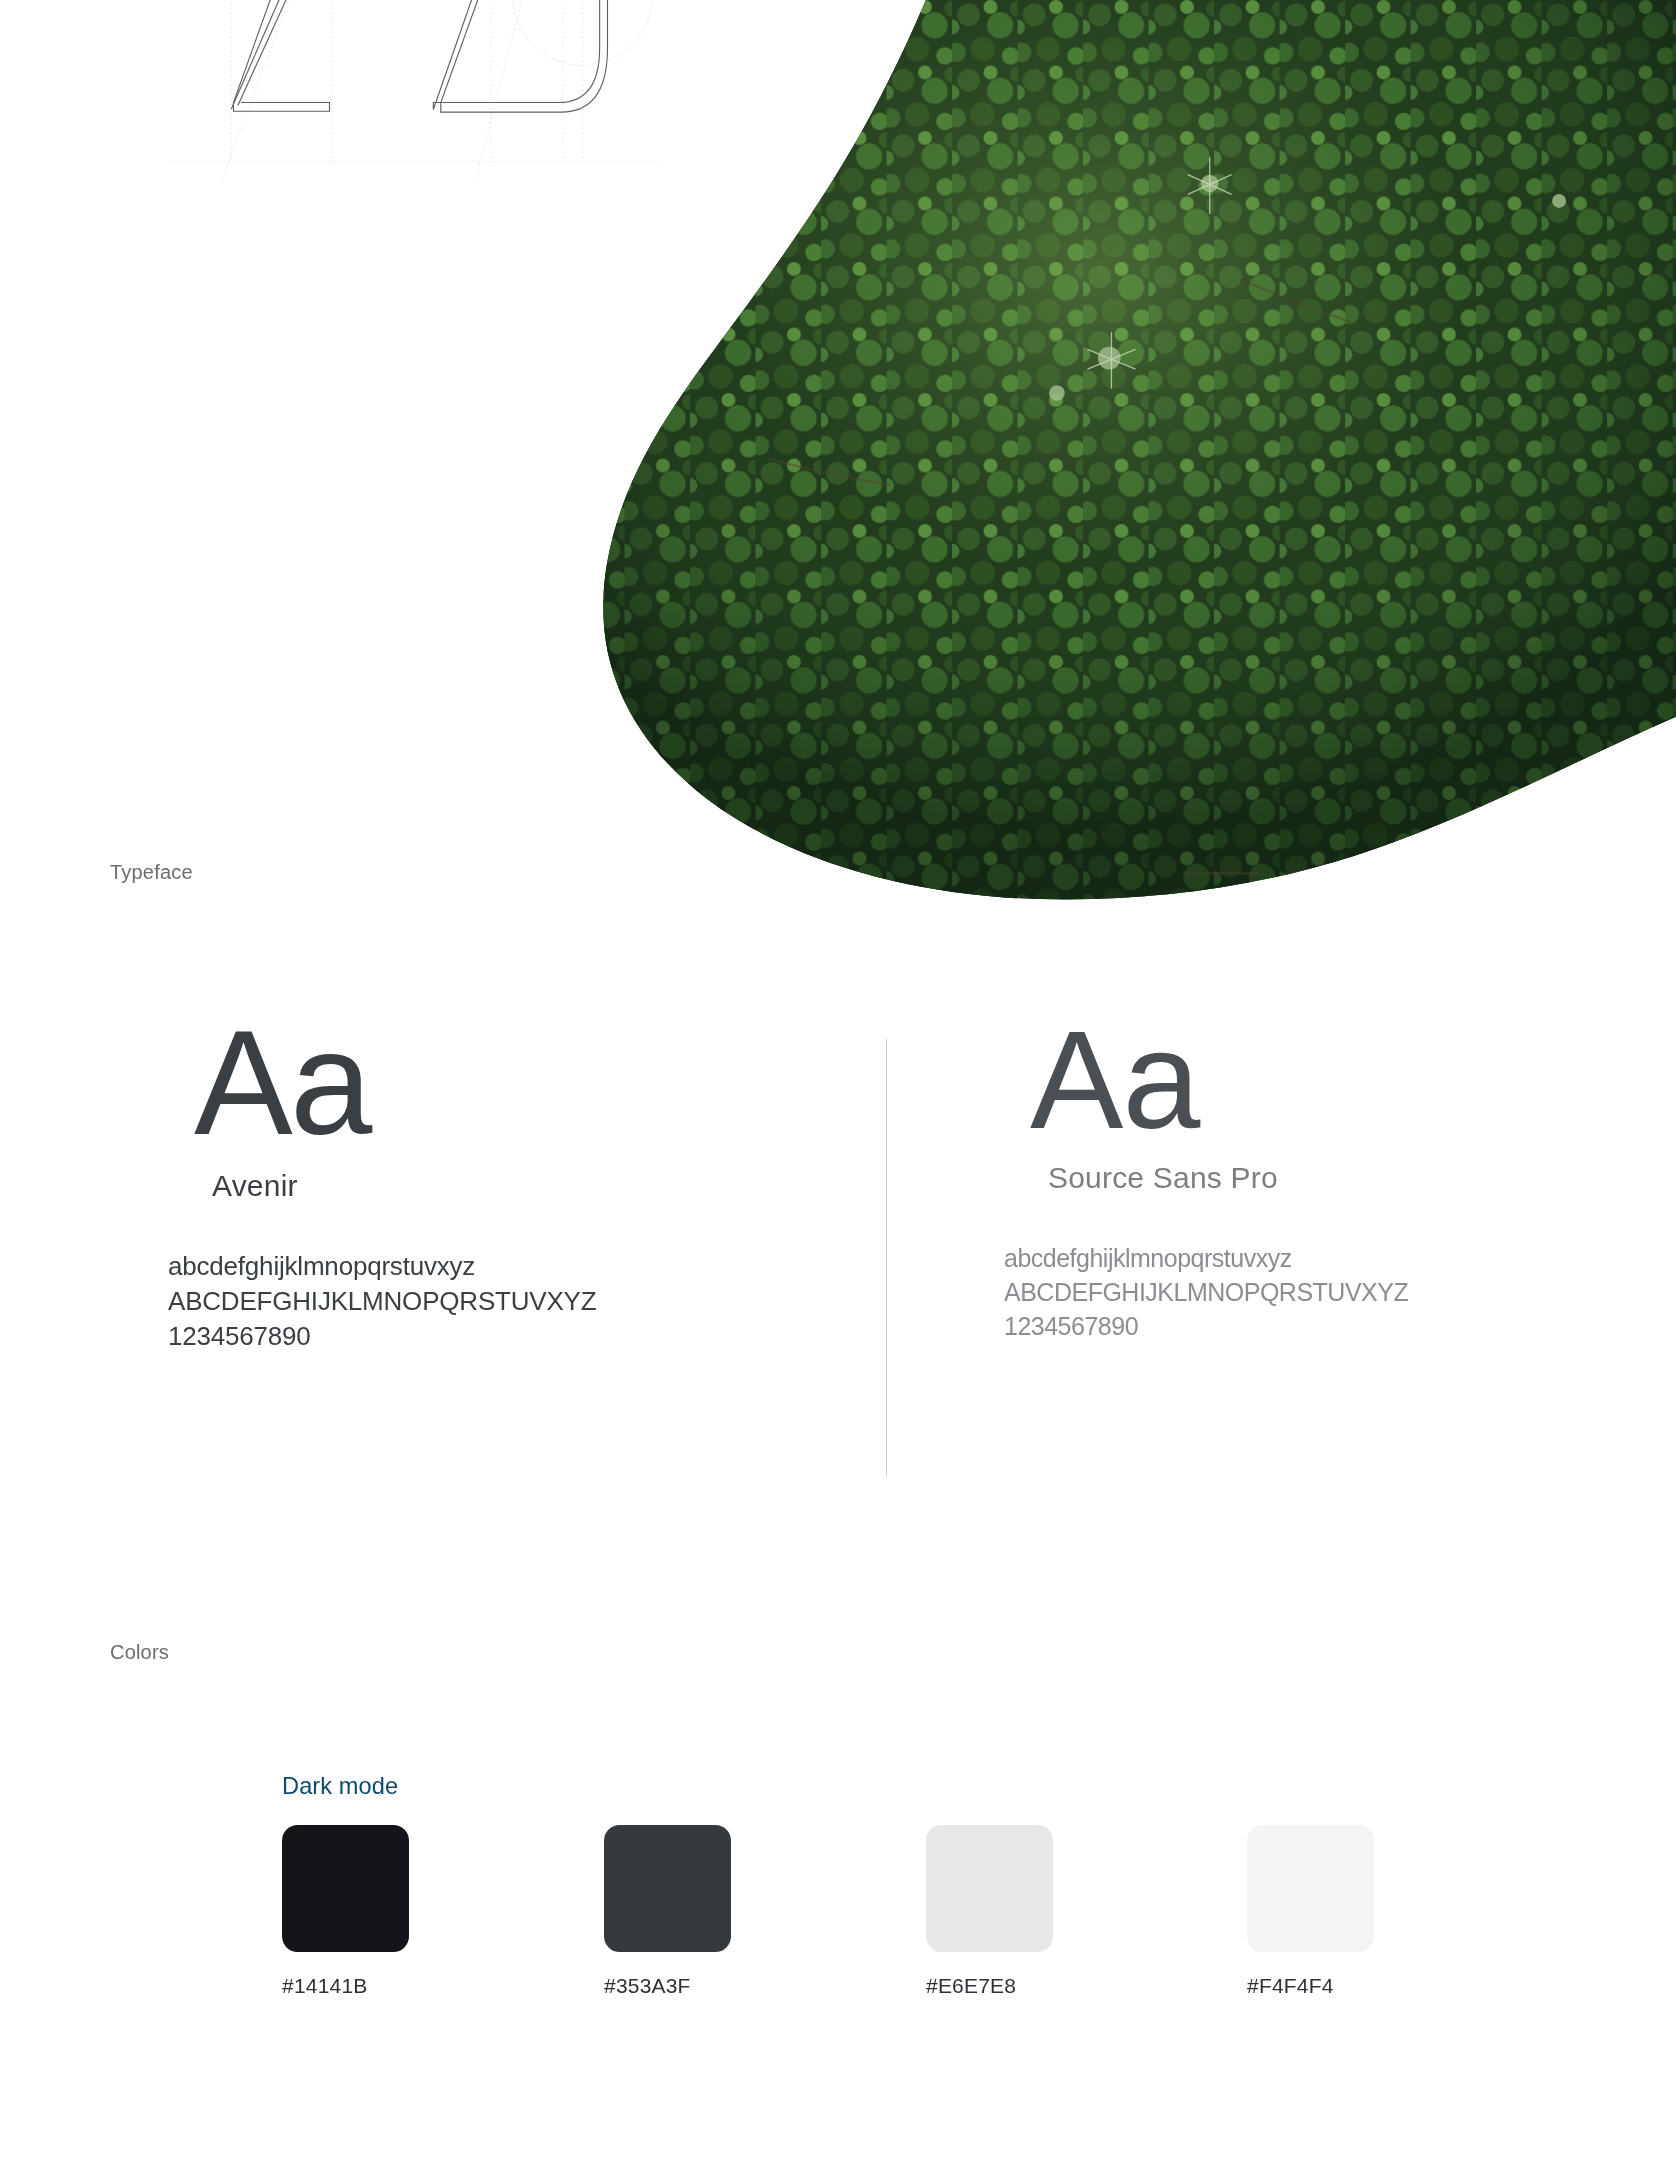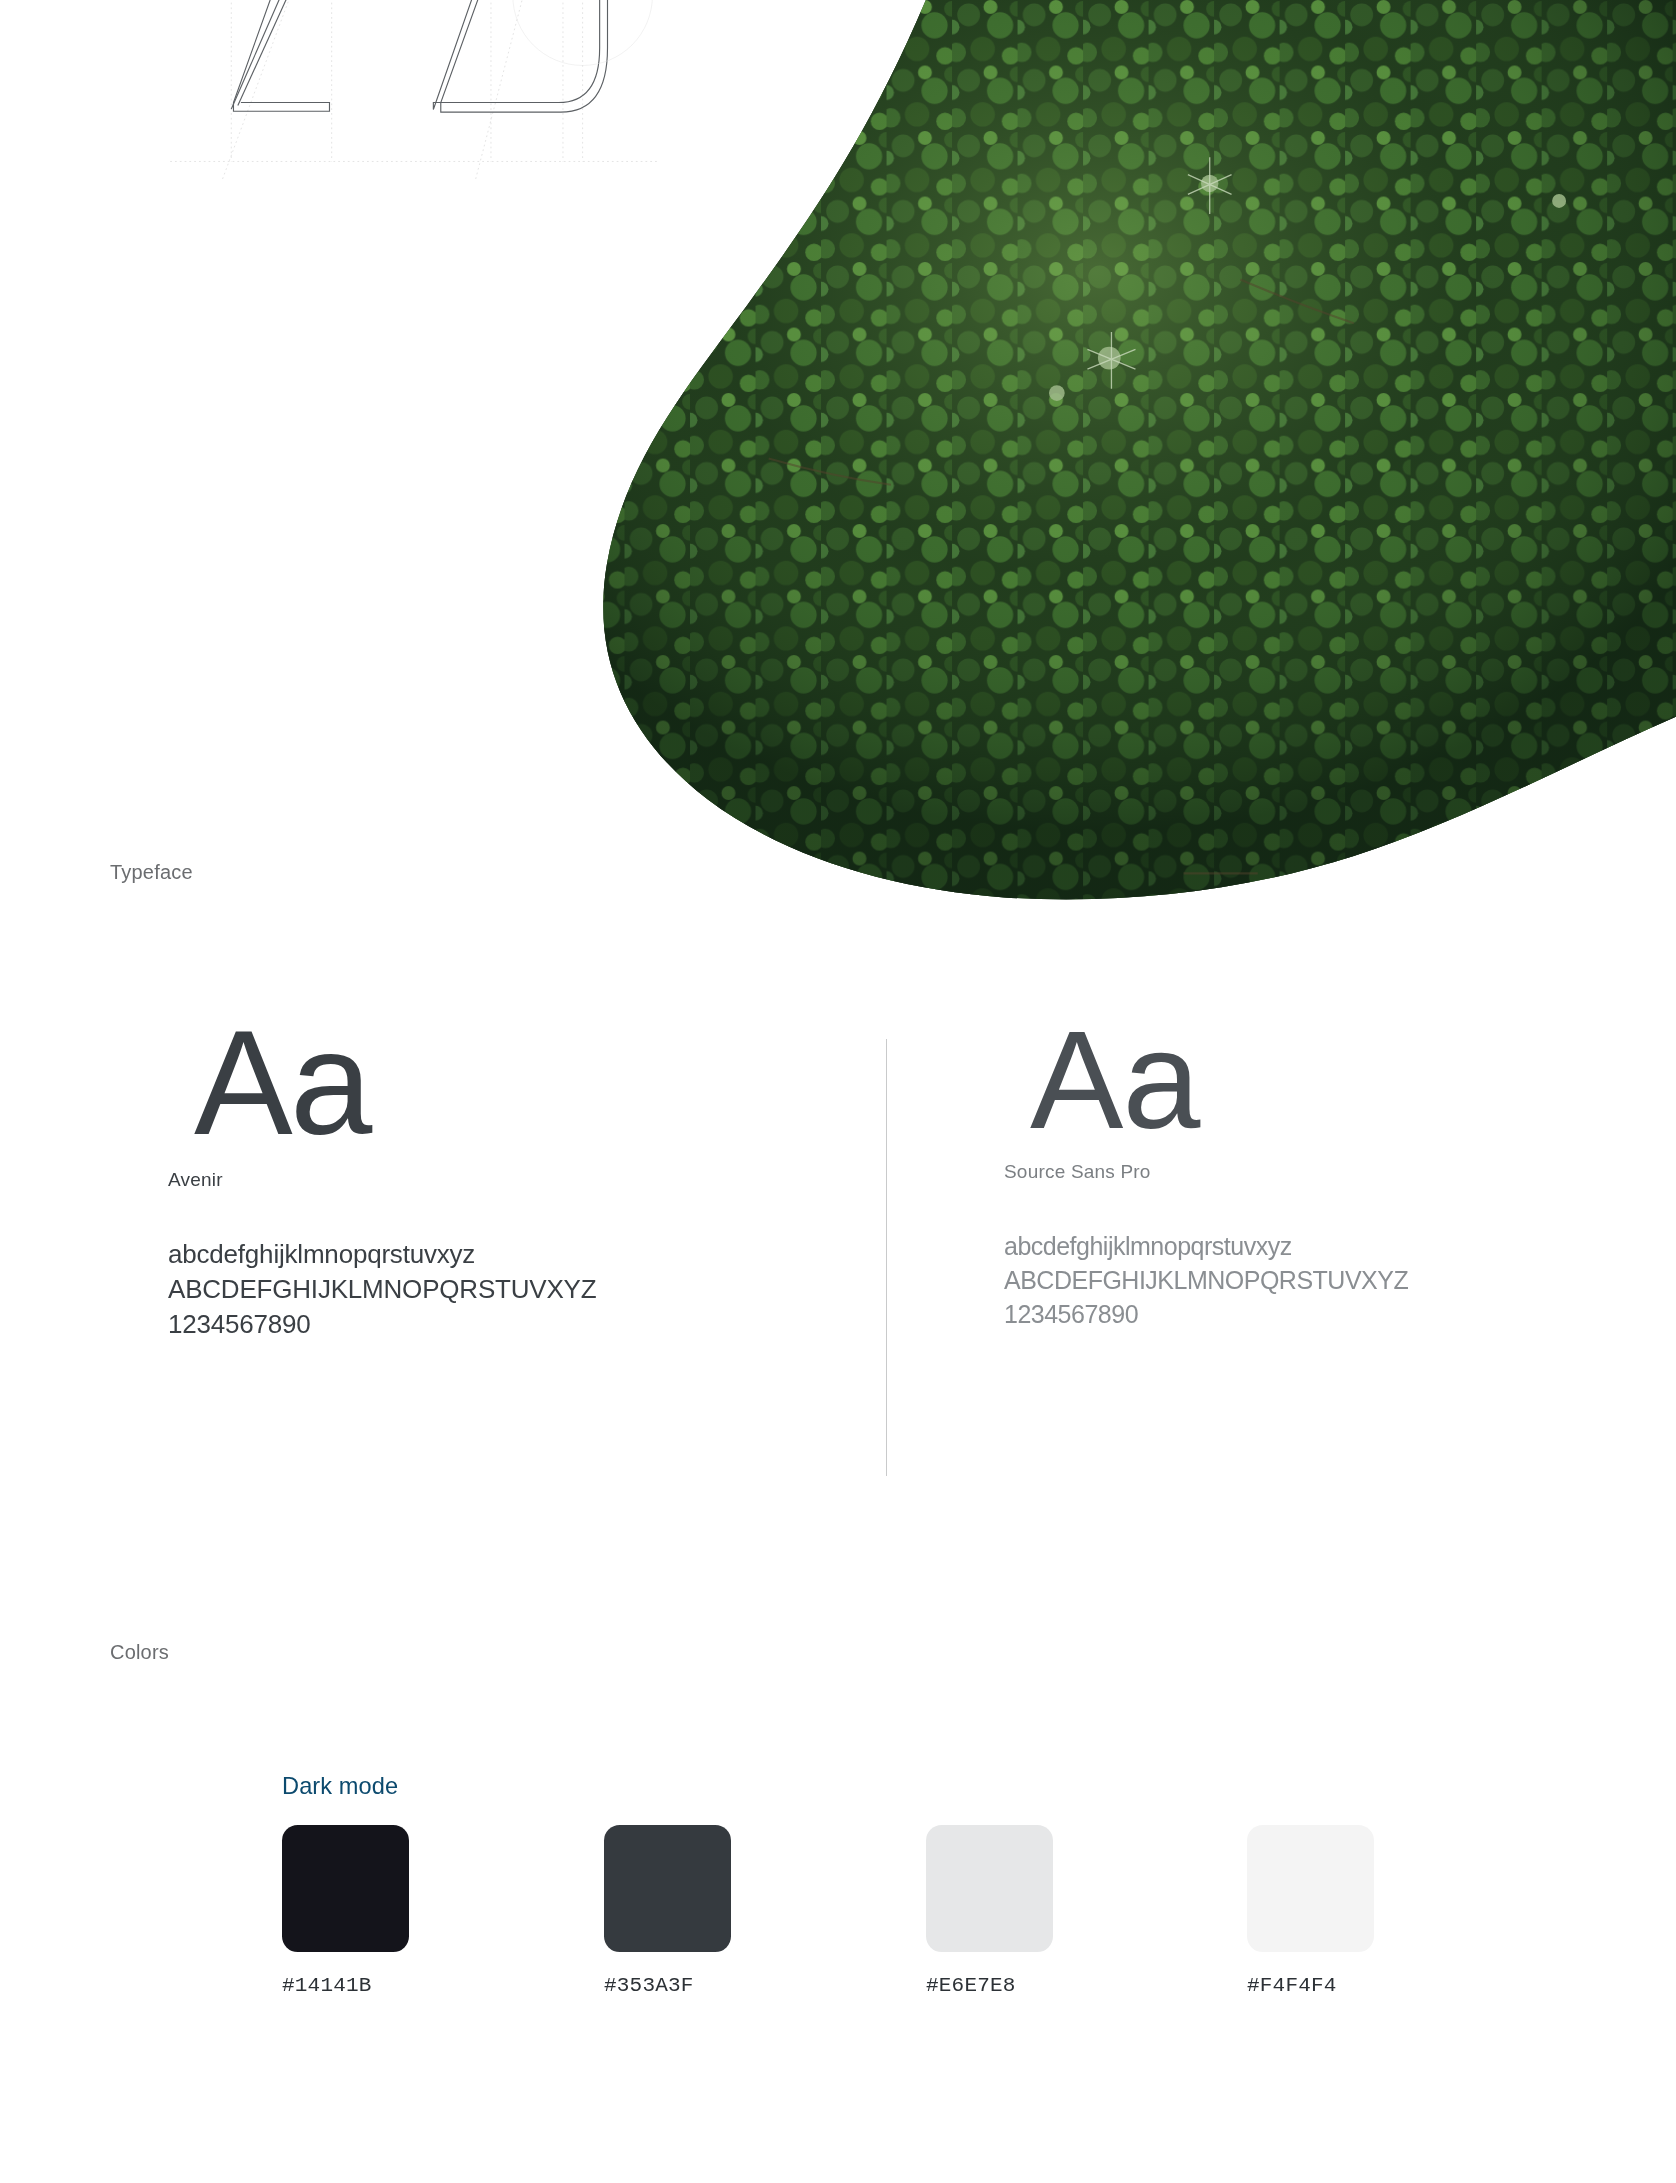--- a/index.html
+++ b/index.html
@@ -78,24 +78,25 @@
     margin-left: 26px;
   }
   #type-col-secondary .type-aa {
     color: #4a4f54;
     font-size: 140px;
     font-weight: 200;
     letter-spacing: -0.9px;
   }
   .type-name {
     margin-top: 15px;
-    font-size: 19px;
+    font-size: 30px;
     font-weight: 400;
     color: #3a3f44;
     letter-spacing: 0.2px;
+    margin-left: 44px;
   }
   #type-col-secondary .type-name {
     color: #7b7f83;
     font-weight: 300;
   }
   .type-specimen {
     margin-top: 46px;
     font-size: 26px;
     line-height: 1.36;
     font-weight: 400;
@@ -132,21 +133,20 @@
     position: absolute;
     left: 282px;
     top: 52px;
     width: 1179px;
     height: 183px;
   }
   .swatch-cell {
     position: absolute;
     top: 0;
     width: 127px;
-    font-family: Liberation Mono, monospace;
   }
   .swatch-chip {
     width: 127px;
     height: 127px;
     border-radius: 15.7px;
   }
   .swatch-hex {
     margin-top: 22px;
     font-size: 21px;
     font-weight: 400;

